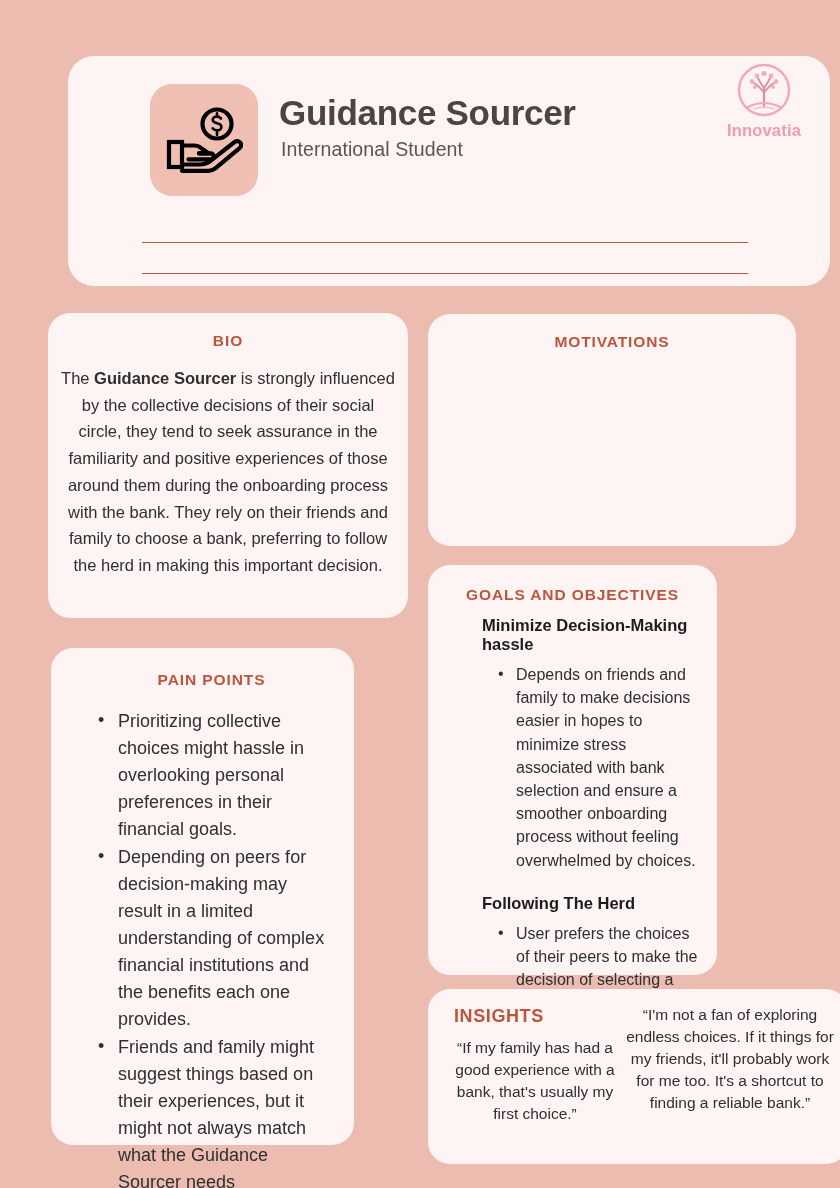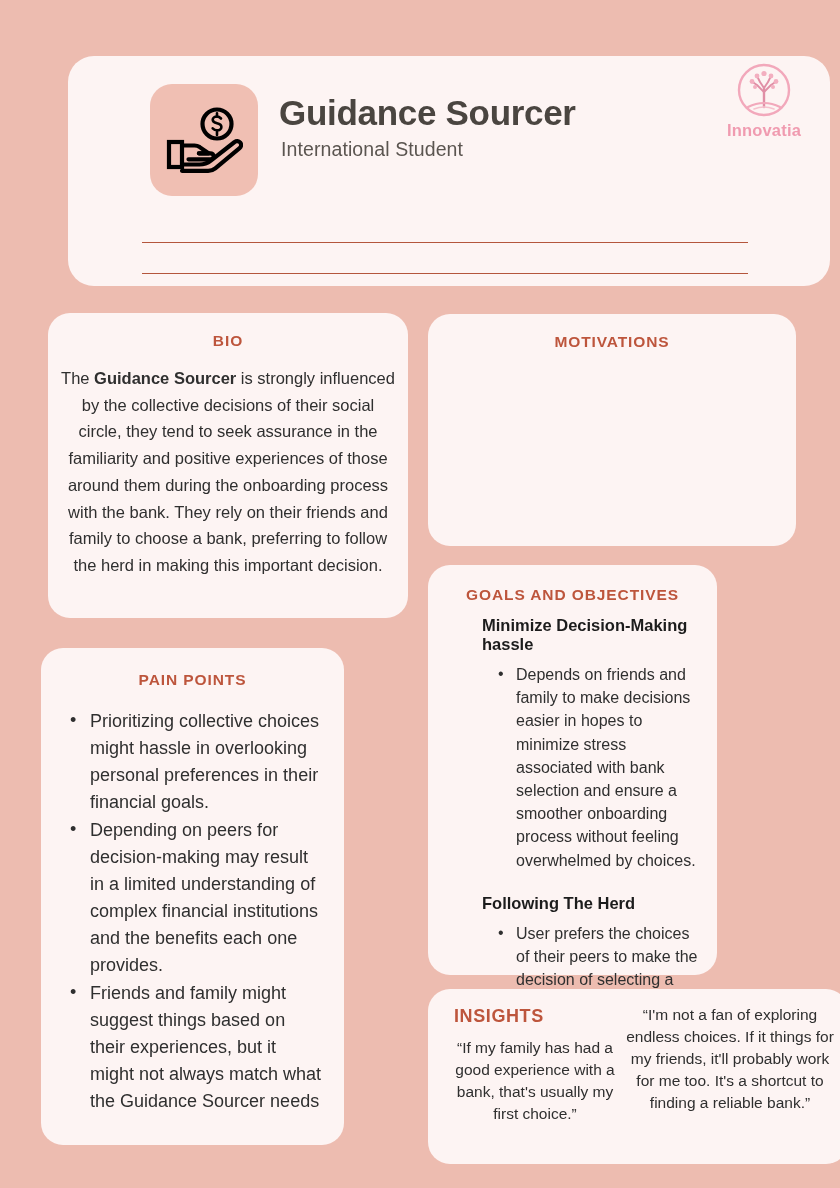--- a/index.html
+++ b/index.html
@@ -165,21 +165,21 @@
   .goal-group ul li::before {
     content: "\2022";
     position: absolute;
     left: 2px;
     top: -1px;
     font-size: 16px;
   }
   #goal-group-2 { margin-top: 22px; }
 
   
-  #pain-card { left: 41px; top: 648px; width: 303px; height: 497px; }
+  #pain-card { left: 51px; top: 648px; width: 303px; height: 497px; padding-left: 18px; }
   #pain-head { margin-top: 23px; }
   #pain-list {
     margin: 19px 22px 0 27px;
     padding: 0;
     list-style: none;
   }
   #pain-list li {
     position: relative;
     padding-left: 22px;
     font-size: 18px;

